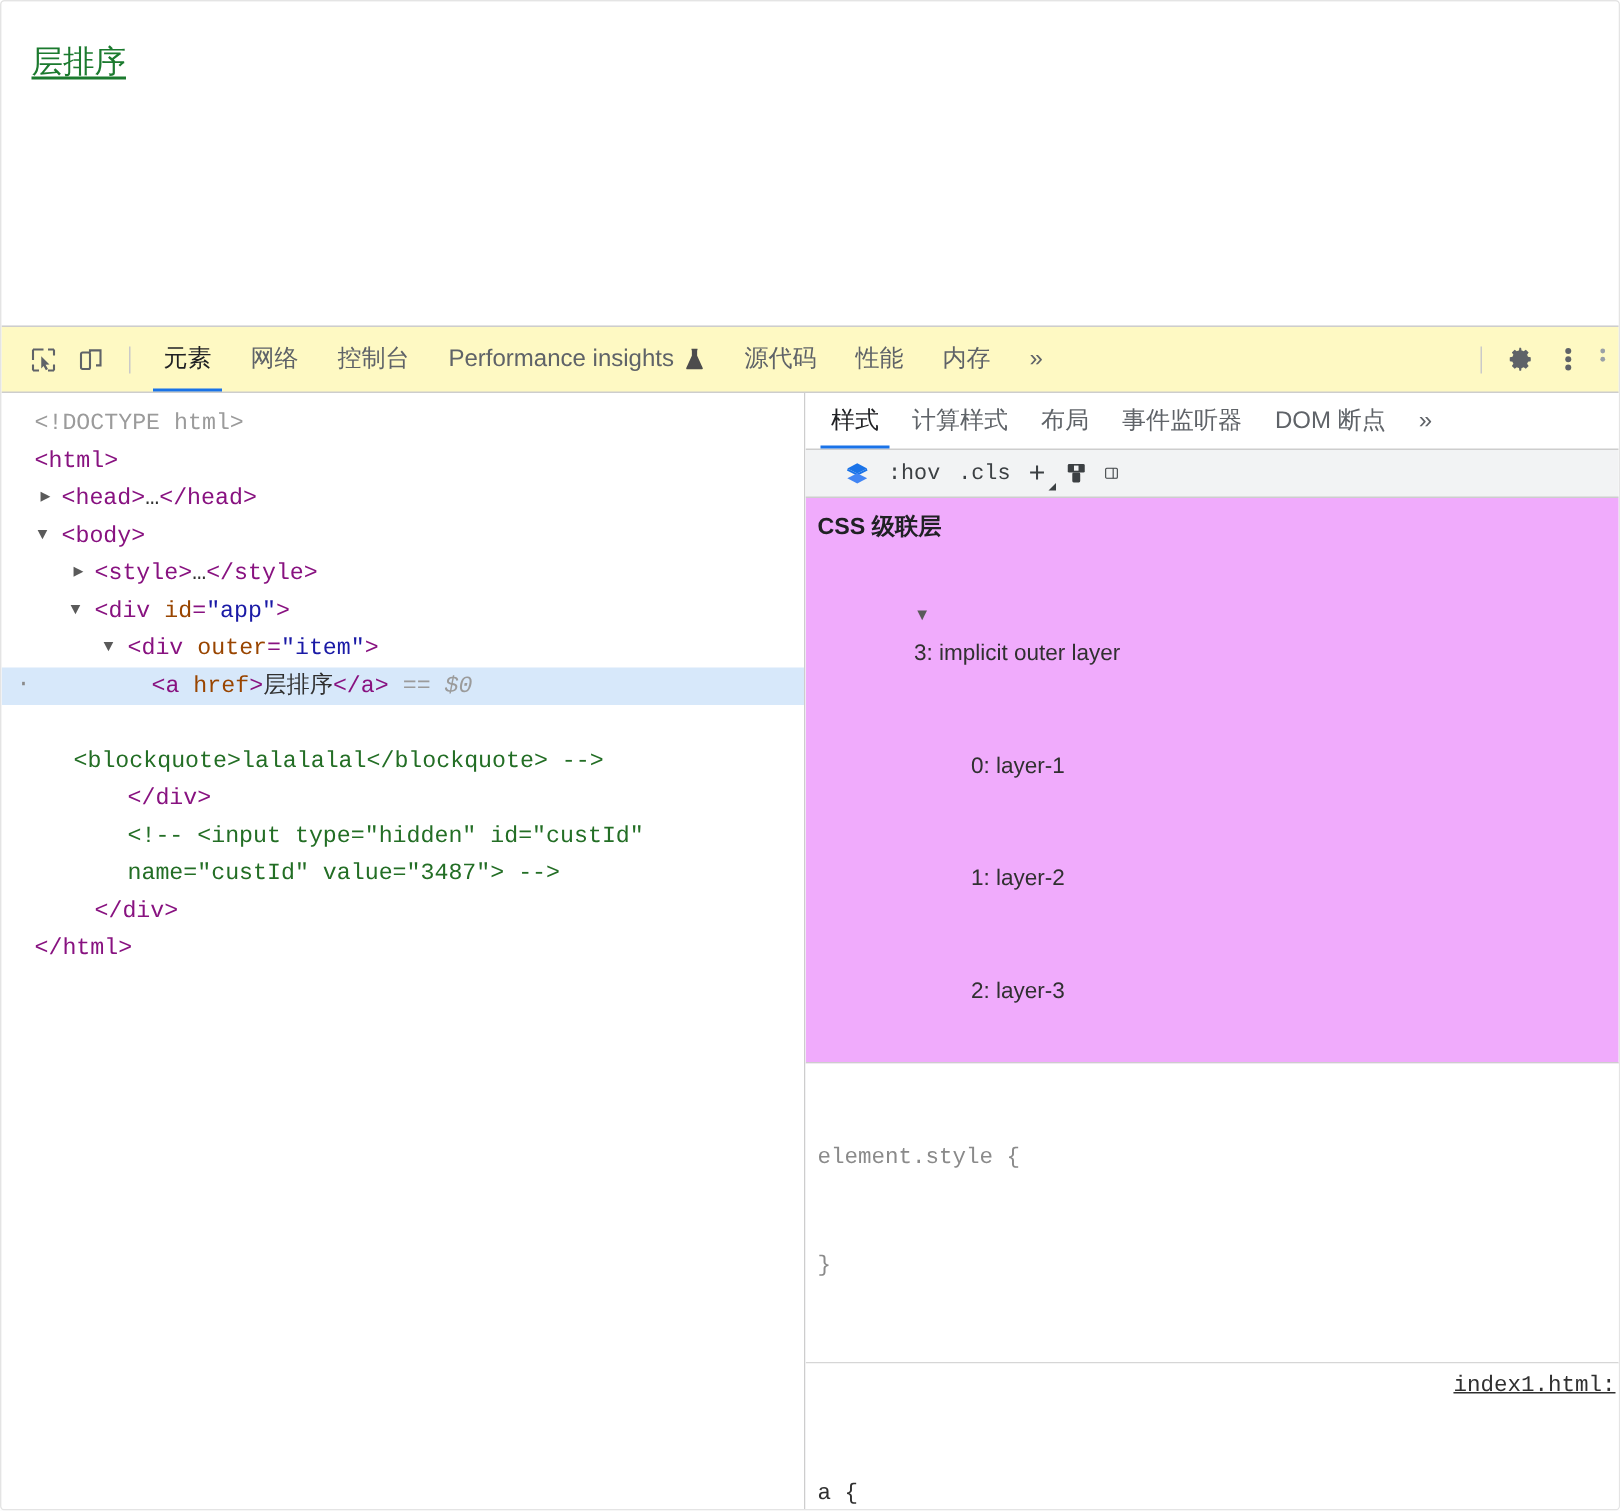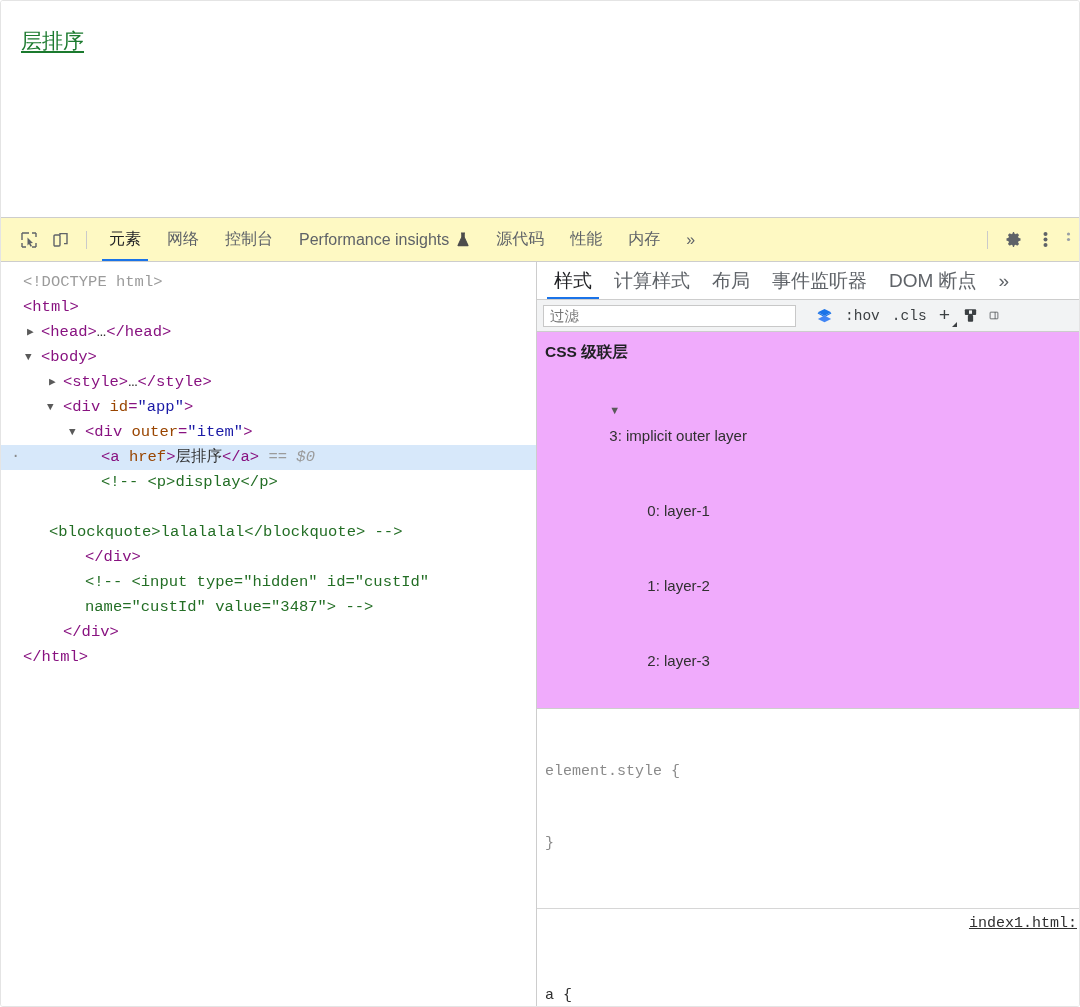--- a/index.html
+++ b/index.html
@@ -134,21 +134,21 @@
     height: 38px; min-height: 38px;
     background: #ffffff;
     border-bottom: 1px solid #cdcdcd;
     display: flex; align-items: flex-end;
     padding-left: 6px;
   }
   .stab {
     height: 37px;
     display: flex; align-items: center;
     padding: 0 11px;
-    font-size: 19px; color: #5f6368;
+    font-size: 16px; color: #5f6368;
     cursor: pointer; white-space: nowrap;
     position: relative;
   }
   .stab.active { color: #202124; }
   .stab.active::after {
     content: ""; position: absolute;
     left: 4px; right: 4px; bottom: 0; height: 2px; background: #1a73e8;
   }
 
   #styles-toolbar {
@@ -303,21 +303,20 @@
 
       <div id="dom-pane">
         <div class="dom-row"><span class="doct">&lt;!DOCTYPE html&gt;</span></div>
         <div class="dom-row"><span class="tag">&lt;html&gt;</span></div>
         <div class="dom-row" style="padding-left:40px"><span class="tw" style="left:26px">▶</span><span class="tag">&lt;head&gt;</span><span class="txt">…</span><span class="tag">&lt;/head&gt;</span></div>
         <div class="dom-row" style="padding-left:40px"><span class="tw" style="left:24px">▼</span><span class="tag">&lt;body&gt;</span></div>
         <div class="dom-row" style="padding-left:62px"><span class="tw" style="left:48px">▶</span><span class="tag">&lt;style&gt;</span><span class="txt">…</span><span class="tag">&lt;/style&gt;</span></div>
         <div class="dom-row" style="padding-left:62px"><span class="tw" style="left:46px">▼</span><span class="tag">&lt;div </span><span class="attr">id</span><span class="tag">=</span><span class="val">"app"</span><span class="tag">&gt;</span></div>
         <div class="dom-row" style="padding-left:84px"><span class="tw" style="left:68px">▼</span><span class="tag">&lt;div </span><span class="attr">outer</span><span class="tag">=</span><span class="val">"item"</span><span class="tag">&gt;</span></div>
         <div class="dom-row sel" style="padding-left:100px"><span class="tag">&lt;a </span><span class="attr">href</span><span class="tag">&gt;</span><span class="txt">层排序</span><span class="tag">&lt;/a&gt;</span> <span class="eq0">== $0</span></div>
-        <div class="dom-row" style="padding-left:100px"><span class="cmt">&lt;!-- &lt;p&gt;display&lt;/p&gt;</span></div>
         <div class="dom-row" style="padding-left:100px">&nbsp;</div>
         <div class="dom-row" style="padding-left:48px"><span class="cmt">&lt;blockquote&gt;lalalalal&lt;/blockquote&gt; --&gt;</span></div>
         <div class="dom-row" style="padding-left:84px"><span class="tag">&lt;/div&gt;</span></div>
         <div class="dom-row" style="padding-left:84px"><span class="cmt">&lt;!-- &lt;input type="hidden" id="custId"</span></div>
         <div class="dom-row" style="padding-left:84px"><span class="cmt">name="custId" value="3487"&gt; --&gt;</span></div>
         <div class="dom-row" style="padding-left:62px"><span class="tag">&lt;/div&gt;</span></div>
         <div class="dom-row" style="padding-left:22px"><span class="tag">&lt;/html&gt;</span></div>
       </div>
 
       <div id="styles-pane">
@@ -337,21 +336,20 @@
           </div>
           <div class="stab">
             <span>DOM 断点</span>
           </div>
           <div class="stab">
             <span>»</span>
           </div>
         </div>
 
         <div id="styles-toolbar">
-          <input id="filter-input" type="text" placeholder="过滤" style="">
           <div class="stool" style="margin-left:14px">
             <svg width="17" height="17" viewBox="0 0 18 18">
               <path d="M9 2 L16 5.6 L9 9.2 L2 5.6 Z" fill="#1a73e8"></path>
               <path d="M9 10 L16 6.4 M9 10 L2 6.4" stroke="#1a73e8" stroke-width="1.3" fill="none"></path>
               <path d="M9 9 L16 12.6 L9 16.2 L2 12.6 Z" fill="#4285f4"></path>
             </svg>
           </div>
           <div class="stool">
             <span>:hov</span>
           </div>

